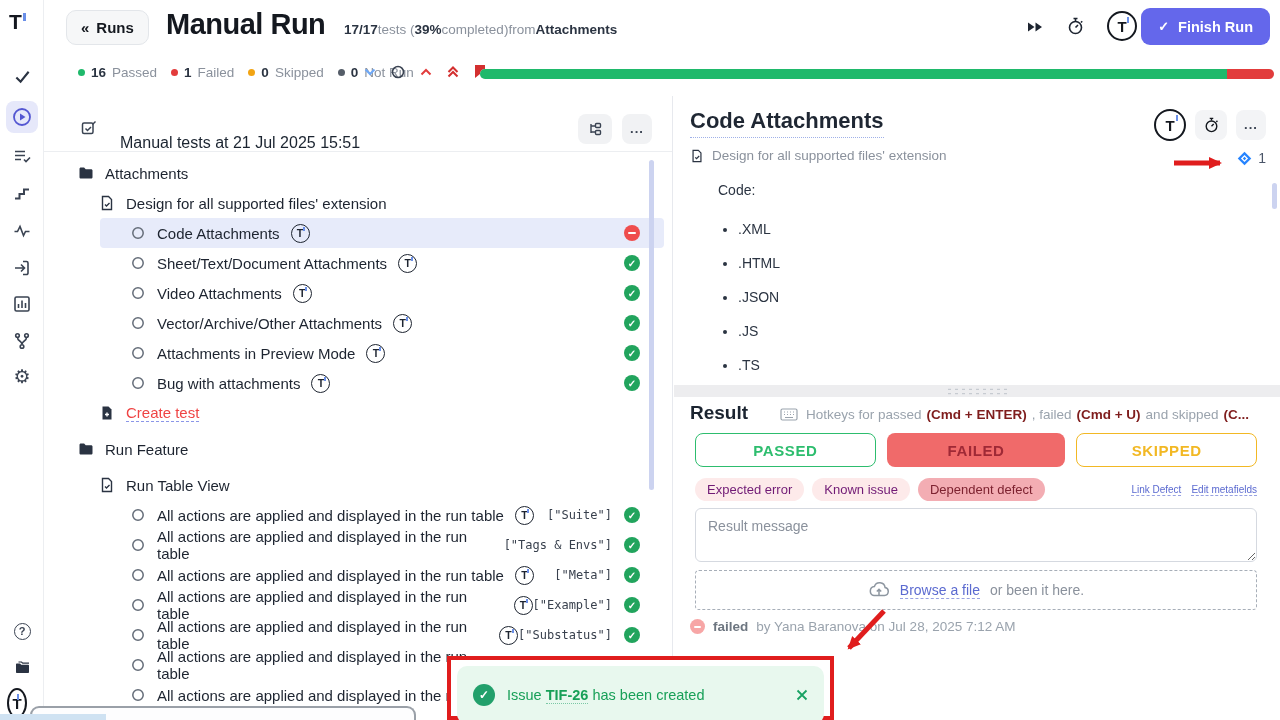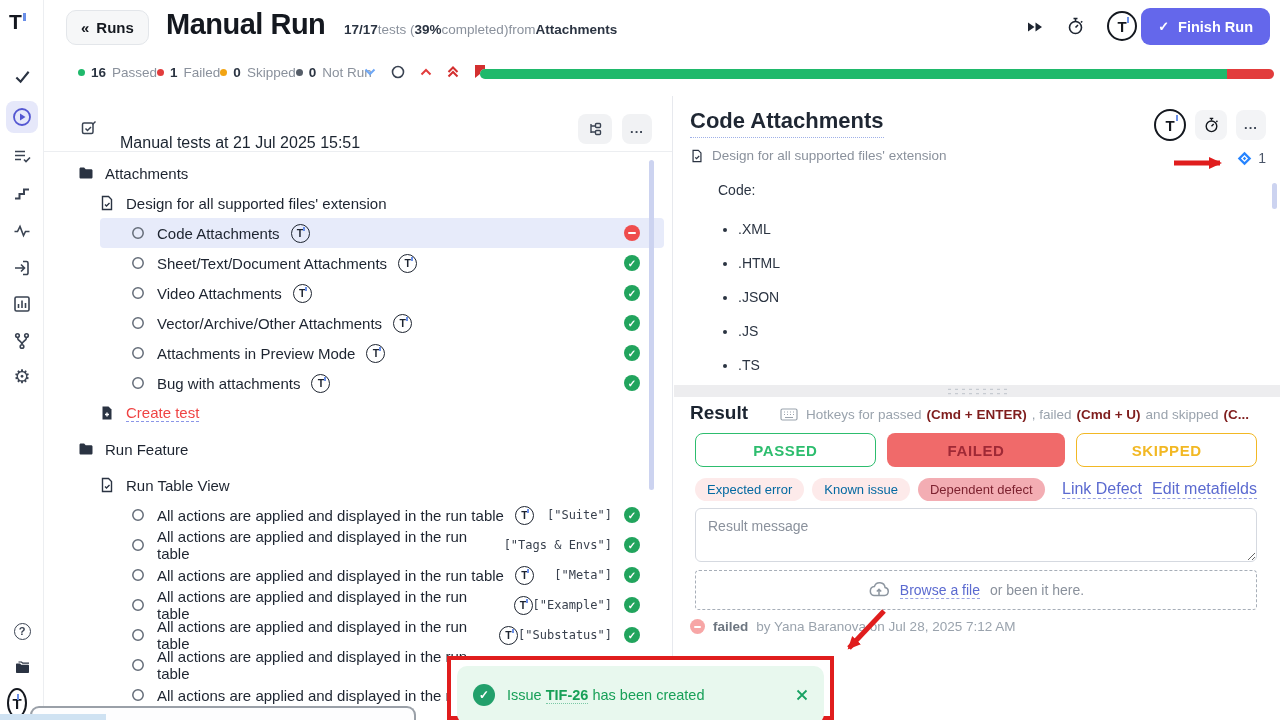--- a/index.html
+++ b/index.html
@@ -22,21 +22,21 @@
   .btn-runs{position:absolute;left:22px;top:10px;height:35px;padding:0 14px;background:#f6f7f8;border:1px solid #e3e6ea;border-radius:10px;display:flex;align-items:center;gap:7px;font-size:15px;font-weight:700;color:#14181f;cursor:pointer}
   .pg-title{position:absolute;left:122px;top:8px;font-size:29px;font-weight:800;color:#14181f;letter-spacing:-.5px}
   .pg-stats{position:absolute;left:300px;top:22px;font-size:13.5px;color:#8a919c;display:flex;gap:0;white-space:nowrap}
   .pg-stats b{color:#2b3442}
   .hico{position:absolute;top:17px;color:#1d2430}
   .btn-finish{position:absolute;right:10px;top:8px;height:37px;padding:0 17px;background:#6467eb;border:none;border-radius:9px;color:#fff;font-size:14.5px;font-weight:600;display:flex;align-items:center;gap:9px;cursor:pointer}
   .btn-finish .ck{font-size:13px}
 
   
   .stat{position:absolute;left:44px;top:56px;right:0;height:38px}
-  .counts{position:absolute;left:34px;top:9px;display:flex;align-items:center;font-size:13.5px;color:#8a919c}
+  .counts{position:absolute;left:34px;top:9px;display:flex;align-items:center;gap:14px;font-size:13.5px;color:#8a919c}
   .cnt{display:flex;align-items:center;gap:6px}
   .dot{width:7px;height:7px;border-radius:50%}
   .cnt b{color:#2b3442}
   .sicons{position:absolute;left:320px;top:8px;display:flex;align-items:center;gap:15px}
   .sicons>span{display:flex;cursor:pointer}
   .pbar{position:absolute;left:436px;right:6px;top:13px;height:10px;border-radius:5px;background:#eceef1;overflow:hidden;display:flex}
   .pbar .pg{background:#1fb96b;height:100%}
   .pbar .pf{background:#e23c3c;height:100%}
 
   
@@ -83,23 +83,23 @@
   .rdots{position:absolute;left:50%;top:2px;width:62px;height:8px;transform:translateX(-50%);background-image:radial-gradient(#b9bec6 1px,transparent 1.2px);background-size:7px 4.5px}
   .res-head{position:absolute;left:16px;top:306px;font-size:19px;font-weight:700;color:#1b2430}
   .hotkeys{position:absolute;left:106px;top:311px;right:10px;display:flex;align-items:center;gap:5px;font-size:13.5px;color:#9aa3ad;white-space:nowrap;overflow:hidden}
   .hotkeys b{color:#7f1d1d}
   .res-btns{position:absolute;left:21px;right:23px;top:337px;display:flex;gap:11px}
   .rbtn{flex:1;height:34px;border-radius:8px;font-size:15px;font-weight:600;letter-spacing:.6px;cursor:pointer;background:#fff}
   .rbtn-pass{border:1.6px solid #2dbd6e;color:#2dbd6e}
   .rbtn-fail{border:none;background:#f06a6a;color:#9f2936}
   .rbtn-skip{border:1.6px solid #f2b824;color:#f2b824}
   .tagrow{position:absolute;left:21px;right:23px;top:382px;display:flex;align-items:center;gap:8px}
-  .pill{height:23px;padding:0 12px;border-radius:12px;background:#fdeaea;color:#0369a1;font-size:13px;display:flex;align-items:center;cursor:pointer}
+  .pill{height:23px;padding:0 12px;border-radius:12px;background:#fdeaea;color:#701a75;font-size:13px;display:flex;align-items:center;cursor:pointer}
   .pill-sel{background:#f3adb3;color:#7d2230}
-  .taglinks{margin-left:auto;display:flex;gap:10px;font-size:16px}
+  .taglinks{margin-left:auto;display:flex;gap:10px;font-size:10px}
   .dlink{color:#5b6ad0;border-bottom:1px dashed #97a1e2;cursor:pointer}
   .res-msg{position:absolute;left:21px;right:23px;top:412px;height:54px;border:1px solid #d5d9e0;border-radius:6px;padding:9px 12px;font-size:14px;font-family:"Liberation Sans",sans-serif;color:#2b3442;resize:vertical}
   .res-msg::placeholder{color:#8a919c}
   .upload{position:absolute;left:21px;right:23px;top:474px;height:40px;border:1.5px dashed #a7aeb8;border-radius:4px;display:flex;align-items:center;justify-content:center;gap:10px;font-size:14px;color:#8a919c;cursor:pointer}
   .upload .bl{color:#5b6ad0;border-bottom:1px dashed #97a1e2}
   .res-status{position:absolute;left:16px;top:523px;display:flex;align-items:center;gap:8px;font-size:13.5px;color:#9aa3ad}
   .res-status .mini-fail{width:15px;height:15px;border-radius:50%;background:#f7a6a6;display:flex;align-items:center;justify-content:center}
   .res-status .mini-fail i{width:7px;height:2px;background:#fff;display:block;border-radius:1px}
   .res-status b{color:#6d7680;font-weight:700}
 

